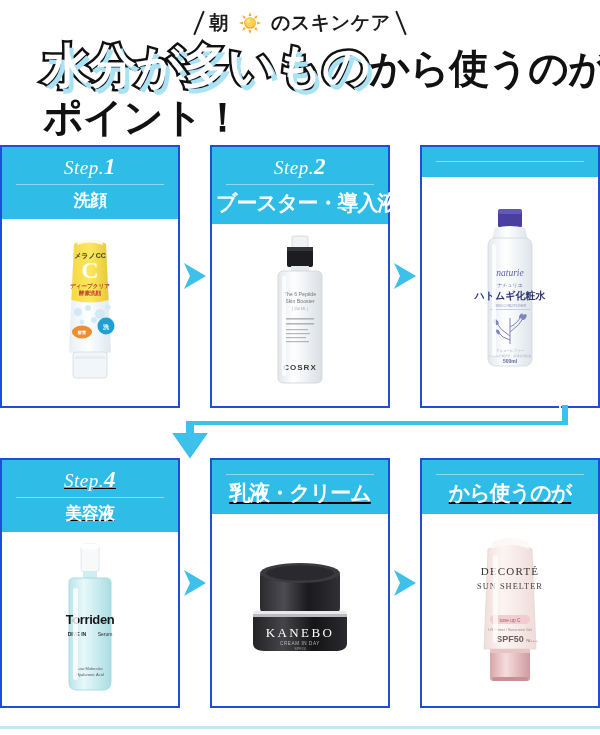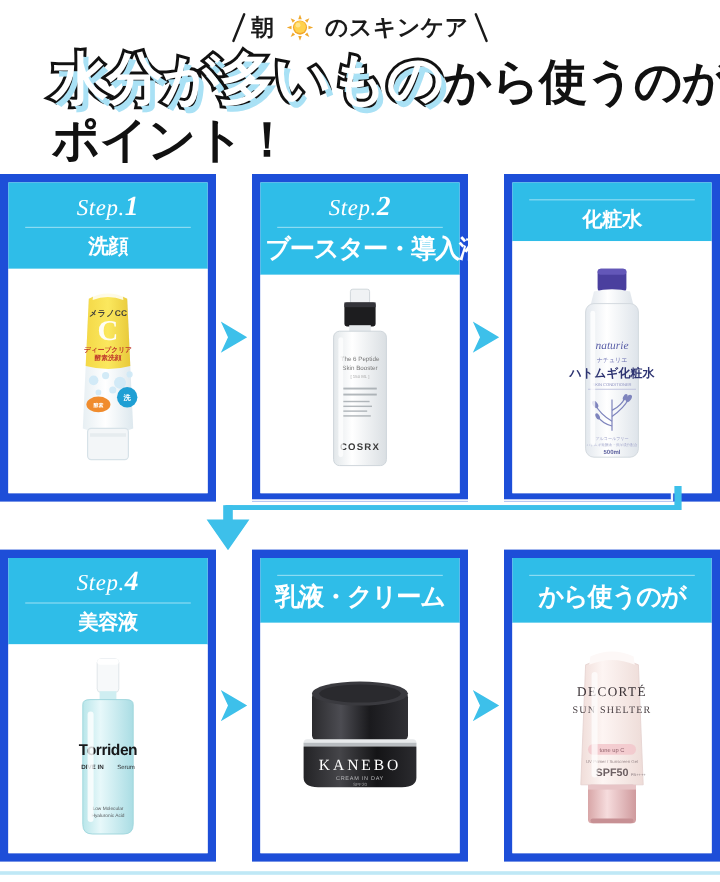--- a/index.html
+++ b/index.html
@@ -48,26 +48,26 @@
     letter-spacing:-1px;
   }
   .t-plain{
     font-size:40px;font-weight:900;color:#111111;letter-spacing:-1px;
   }
   .title-line.second{margin-top:2px;}
 
   
   .row{position:absolute;left:0;width:600px;display:flex;}
   .row1{top:145px;}
-  .row2{top:458px;}
+  .row2{top:458px;text-decoration:underline;}
 
   .card{
     width:180px;
     background:#ffffff;
-    border:7px solid #1d4ed8;
+    border:2px solid #1d4ed8;
     box-sizing:border-box;
     display:flex;flex-direction:column;
     position:relative;
   }
   .card-head{
     background:#2fbde8;
     padding:8px 4px 9px;
     text-align:center;
     color:#ffffff;
   }
@@ -255,21 +255,20 @@
 
   <div class="arrow-gap">
     <svg width="26" height="30" viewBox="0 0 26 30">
       <path d="M2 2 L24 15 L2 28 L8 15 Z" fill="#3dc0ea"></path>
     </svg>
   </div>
 
   <div class="card">
     <div class="card-head">
       <div class="head-rule"></div>
-      <span class="step-label">化粧水</span>
     </div>
     <div class="card-body">
       <svg width="74" height="172" viewBox="0 0 74 172">
         <defs>
           <linearGradient id="g3b" x1="0" y1="0" x2="1" y2="0">
             <stop offset="0" stop-color="#e3e8ee"></stop>
               <stop offset=".4" stop-color="#ffffff"></stop>
               <stop offset="1" stop-color="#dee4ea"></stop>
           </linearGradient>
         </defs>

